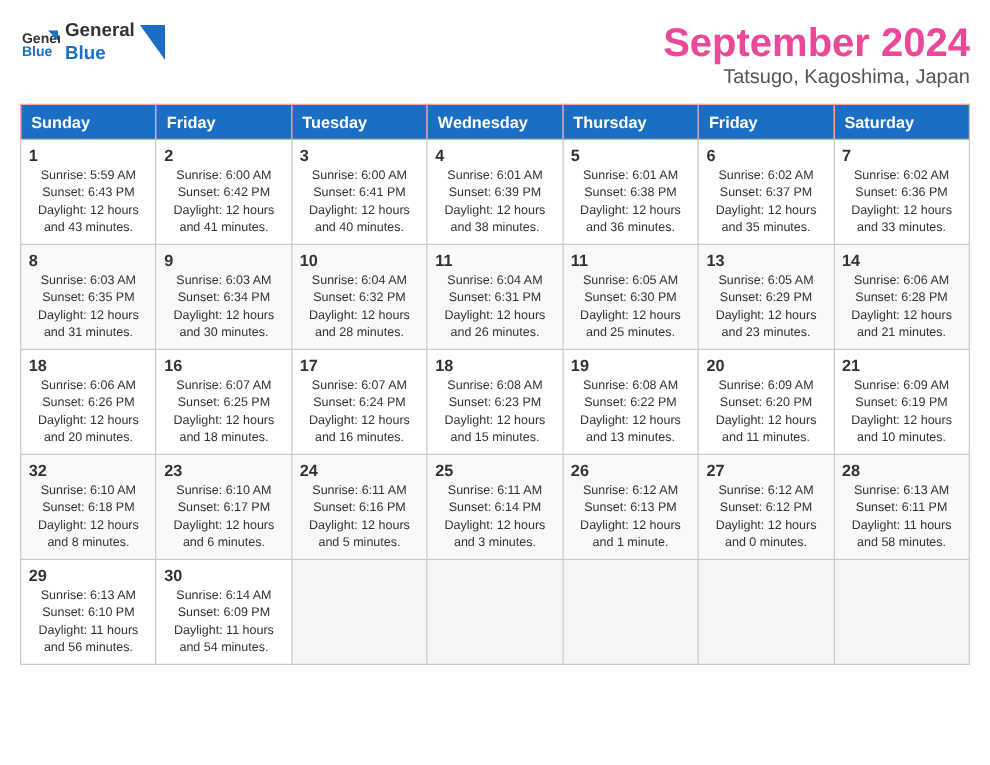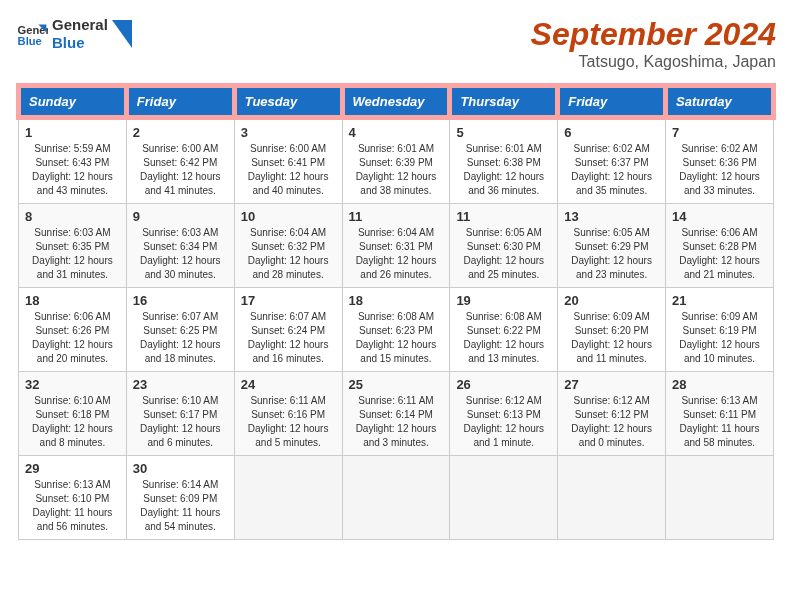--- a/index.html
+++ b/index.html
@@ -22,40 +22,38 @@
       gap: 4px;
     }
     .logo-icon {
       width: 32px;
       height: 32px;
     }
     .title-block { text-align: right; }
     .month-title {
       font-size: 32px;
       font-weight: bold;
-      color: #c2410c;
-      font-style: italic;
+      color: #ec4899;
     }
     .location {
       font-size: 16px;
       color: #555;
     }
     .calendar {
       width: 100%;
       border-collapse: collapse;
       border: 1px solid #ccc;
     }
     .calendar th {
       background: #1a6fc4;
       color: #fff;
       padding: 6px 8px;
       font-size: 13px;
       text-align: left;
-      border: 5px solid #fca5a5;
-      font-style: italic;
+      border: 1px solid #fca5a5;
     }
     .calendar td {
       vertical-align: top;
       padding: 5px 6px;
       font-size: 10.5px;
       color: #333;
       border: 1px solid #ccc;
       width: calc(100% / 7);
       min-height: 80px;
       background: #fff;

